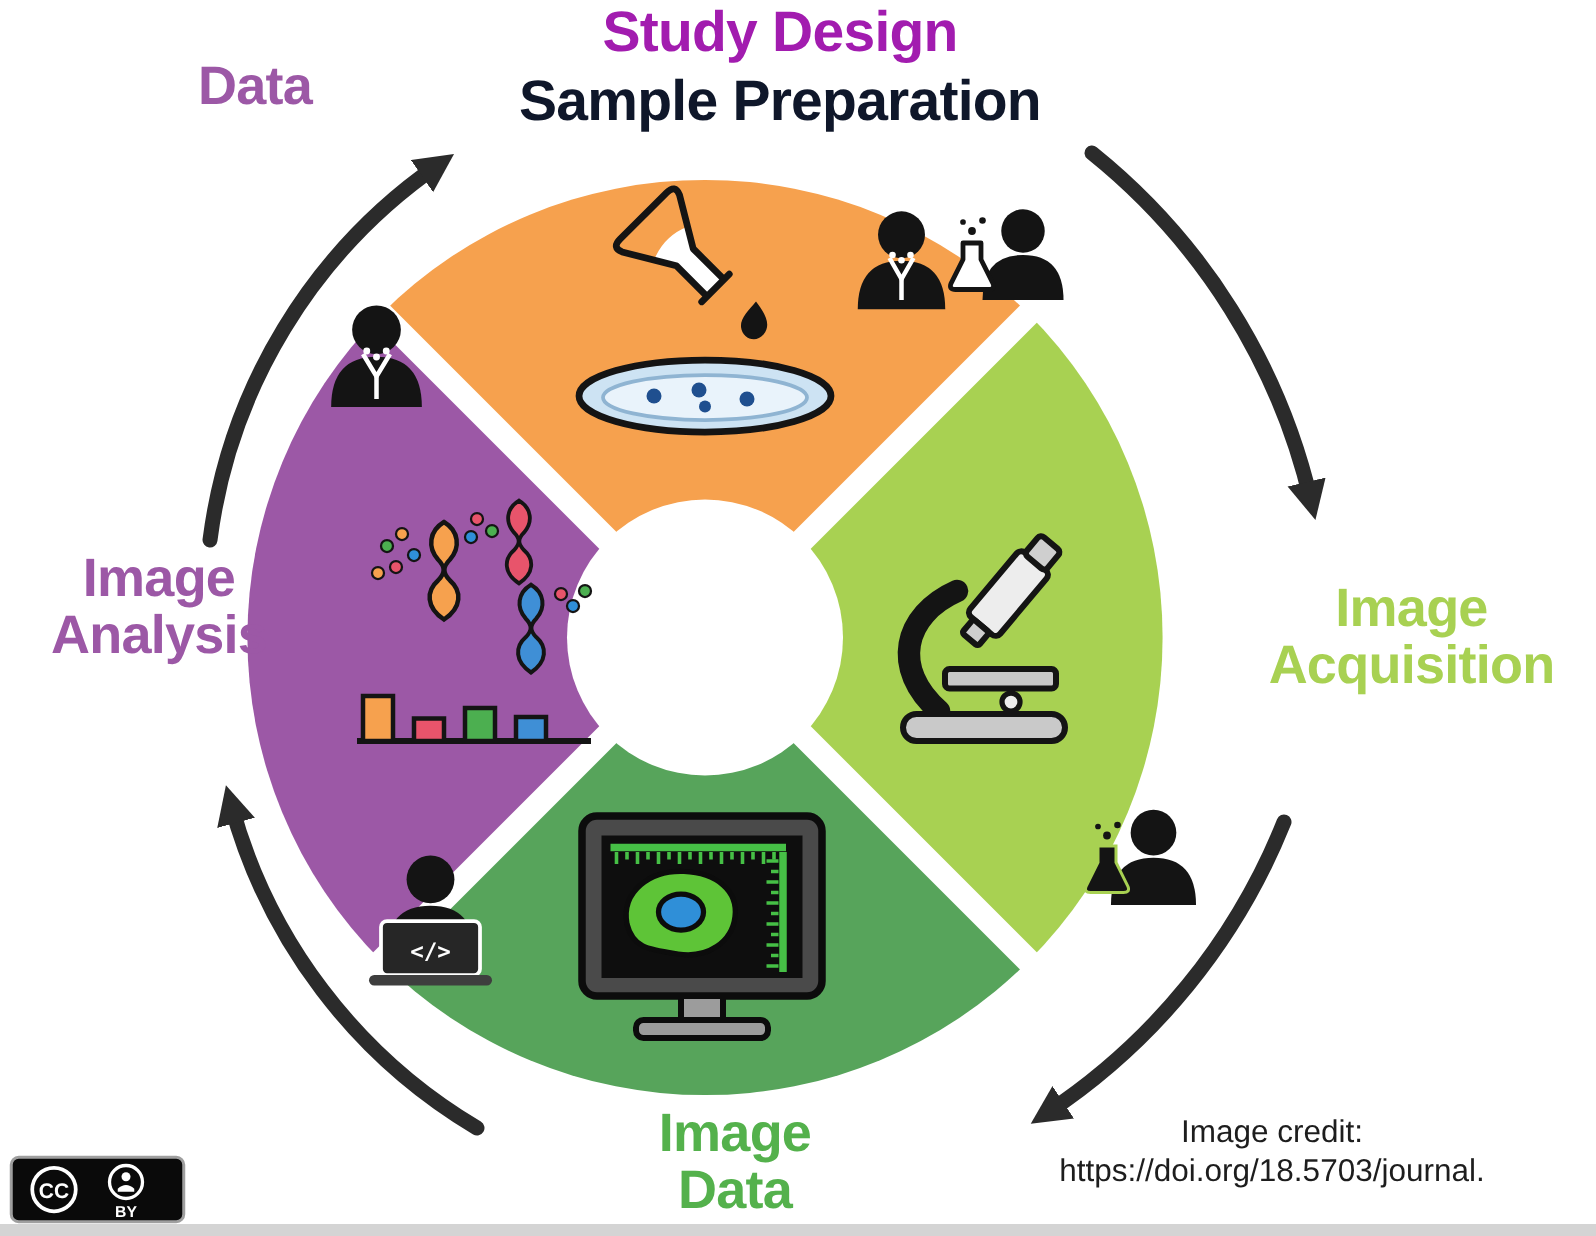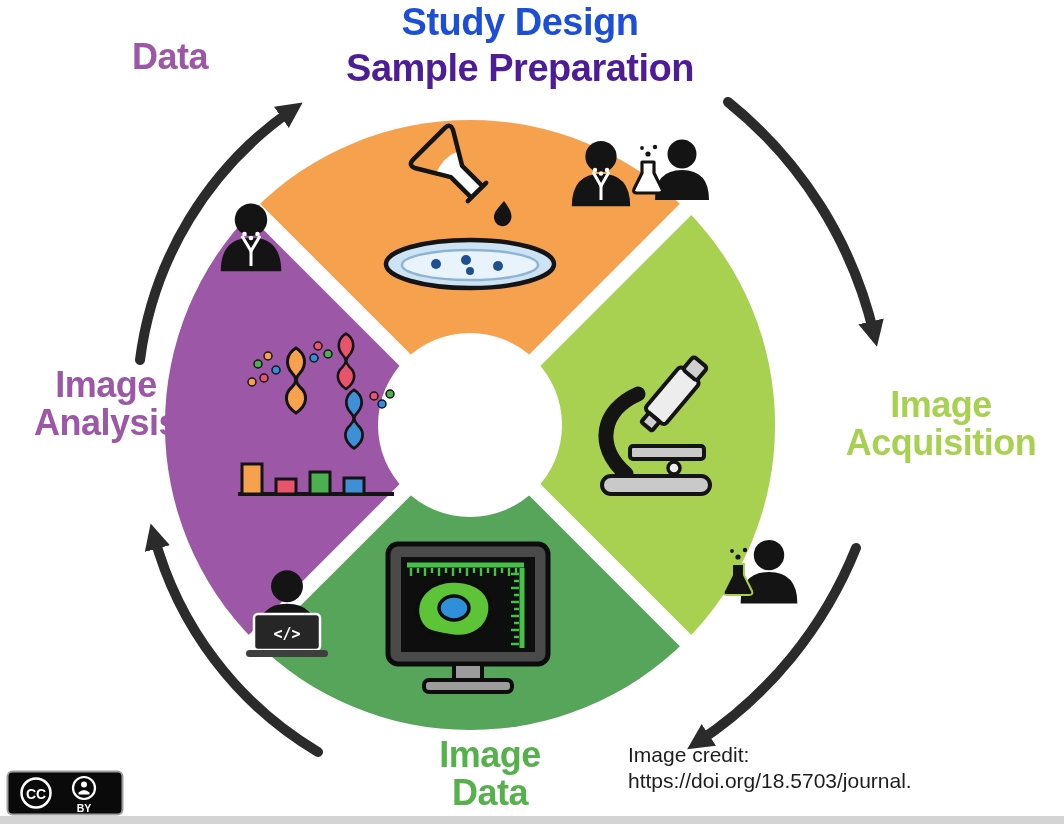--- a/index.html
+++ b/index.html
@@ -13,22 +13,22 @@
     line-height:1.06; letter-spacing:-0.5px; white-space:nowrap;
   }
   .label .ln { display:block; }
   #lbl-study-design   { left:300px; top:2px;   width:440px; font-size:38px; color:#ed2224; }
   #lbl-sample-prep    { left:250px; top:48px;  width:540px; font-size:38px; color:#f6a14e; }
   #lbl-data-interp    { left:30px;  top:38px;  width:280px; font-size:36px; color:#9c58a6; }
   #lbl-image-acq      { left:818px; top:386px; width:246px; font-size:36px; color:#a8d152; }
   #lbl-image-analysis { left:0px;   top:366px; width:212px; font-size:36px; color:#9c58a6; }
   #lbl-image-data     { left:368px; top:736px; width:244px; font-size:36px; color:#54b14c; }
   .credit {
-    position:absolute; right:16px; top:742px; width:420px;
-    text-align:left; font-size:21px; line-height:1.24; color:#1d1d1d; font-weight:400;
+    position:absolute; right:6px; top:742px; width:420px;
+    text-align:center; font-size:21px; line-height:1.24; color:#1d1d1d; font-weight:400;
   }
   .credit .ln { display:block; }
   .bottom-strip { position:absolute; left:0; right:0; bottom:0; height:8px; background:#d4d4d4; }
   .cc-badge { position:absolute; left:6px; top:770px; }
 </style>
 </head>
 <body>
 
 <div class="canvas">
 
@@ -167,23 +167,23 @@
     </g>
 
     <g fill="none" stroke="#2b2b2b" stroke-width="10" stroke-linecap="round">
       <path marker-end="url(#ah)" d="M 728 102 A 420 420 0 0 1 874 334"></path>
       <path marker-end="url(#ah)" d="M 856 548 A 420 420 0 0 1 698 742"></path>
       <path marker-end="url(#ah)" d="M 318 752 A 360 360 0 0 1 154 536"></path>
       <path marker-end="url(#ah)" d="M 140 360 A 360 360 0 0 1 292 110"></path>
     </g>
   </svg>
 
-  <div class="label" id="lbl-study-design" style="color: #1d4ed8;">Study Design</div>
-
-  <div class="label" id="lbl-sample-prep" style="color: #4c1d95;">Sample Preparation</div>
+  <div class="label" id="lbl-study-design" style="color: #a21caf;">Study Design</div>
+
+  <div class="label" id="lbl-sample-prep" style="color: #0f172a;">Sample Preparation</div>
 
   <div class="label" id="lbl-data-interp" style="color: rgb(156, 88, 166);">
     <span class="ln">Data</span>
   </div>
 
   <div class="label" id="lbl-image-acq" style="color: rgb(168, 209, 82);">
     <span class="ln">Image</span>
     <span class="ln">Acquisition</span>
   </div>
 

